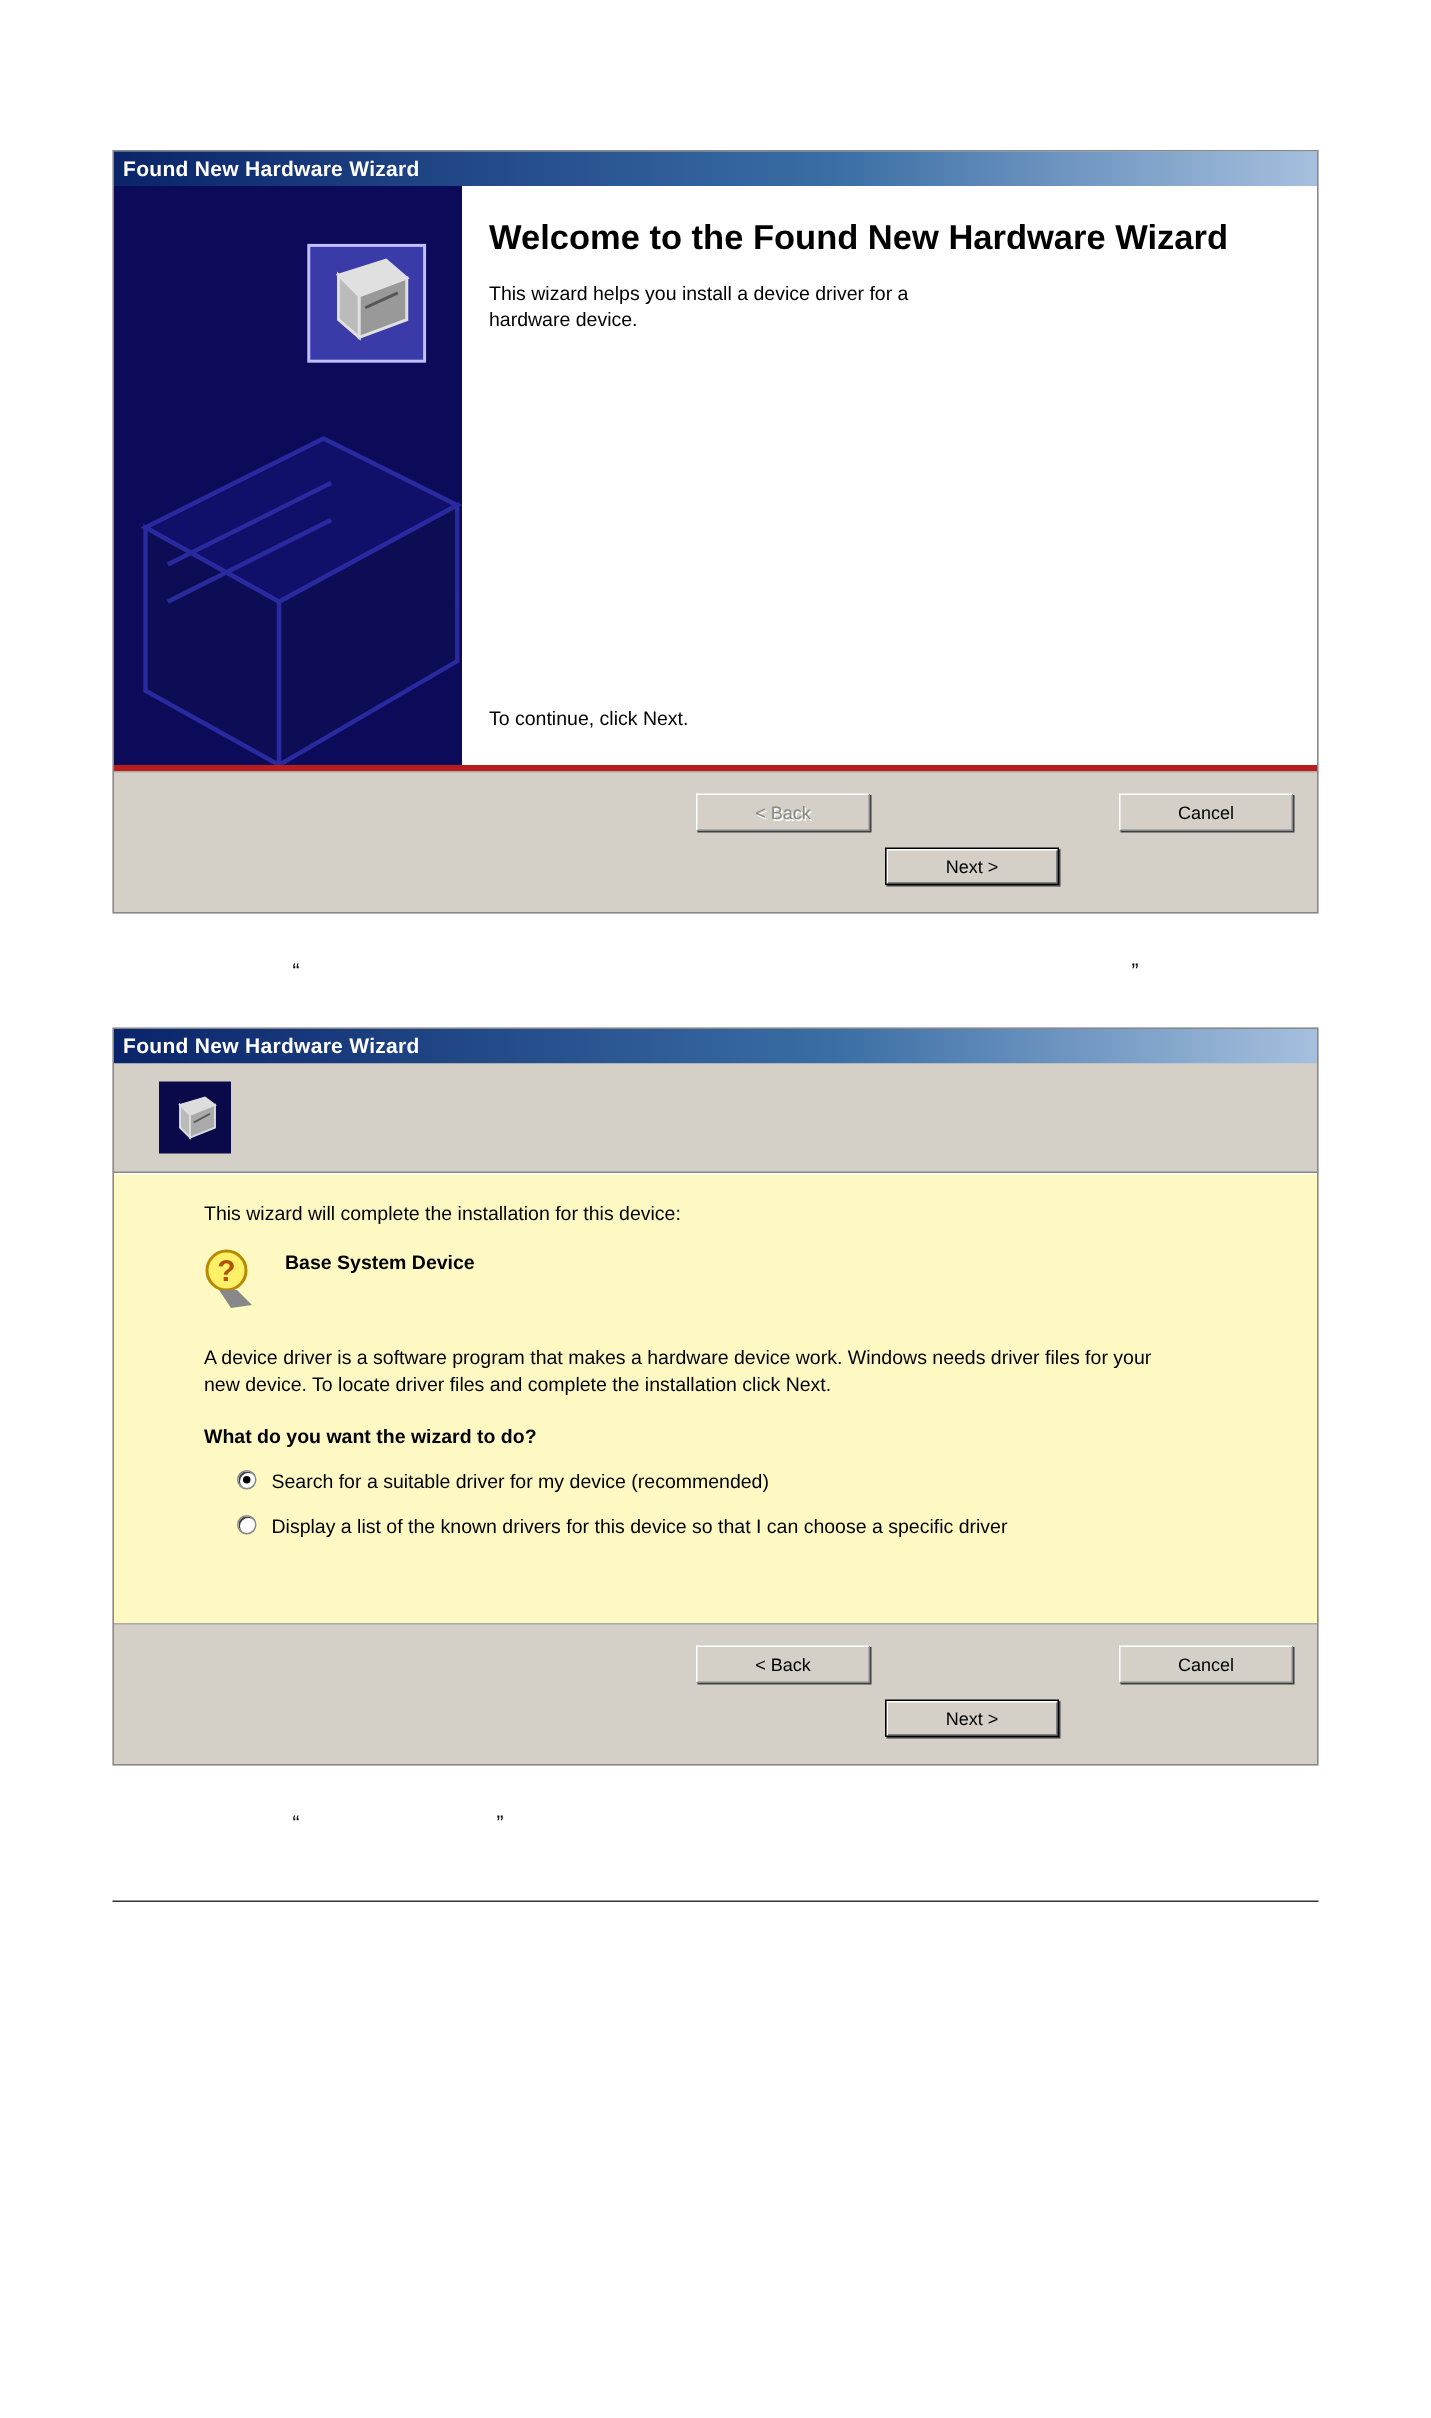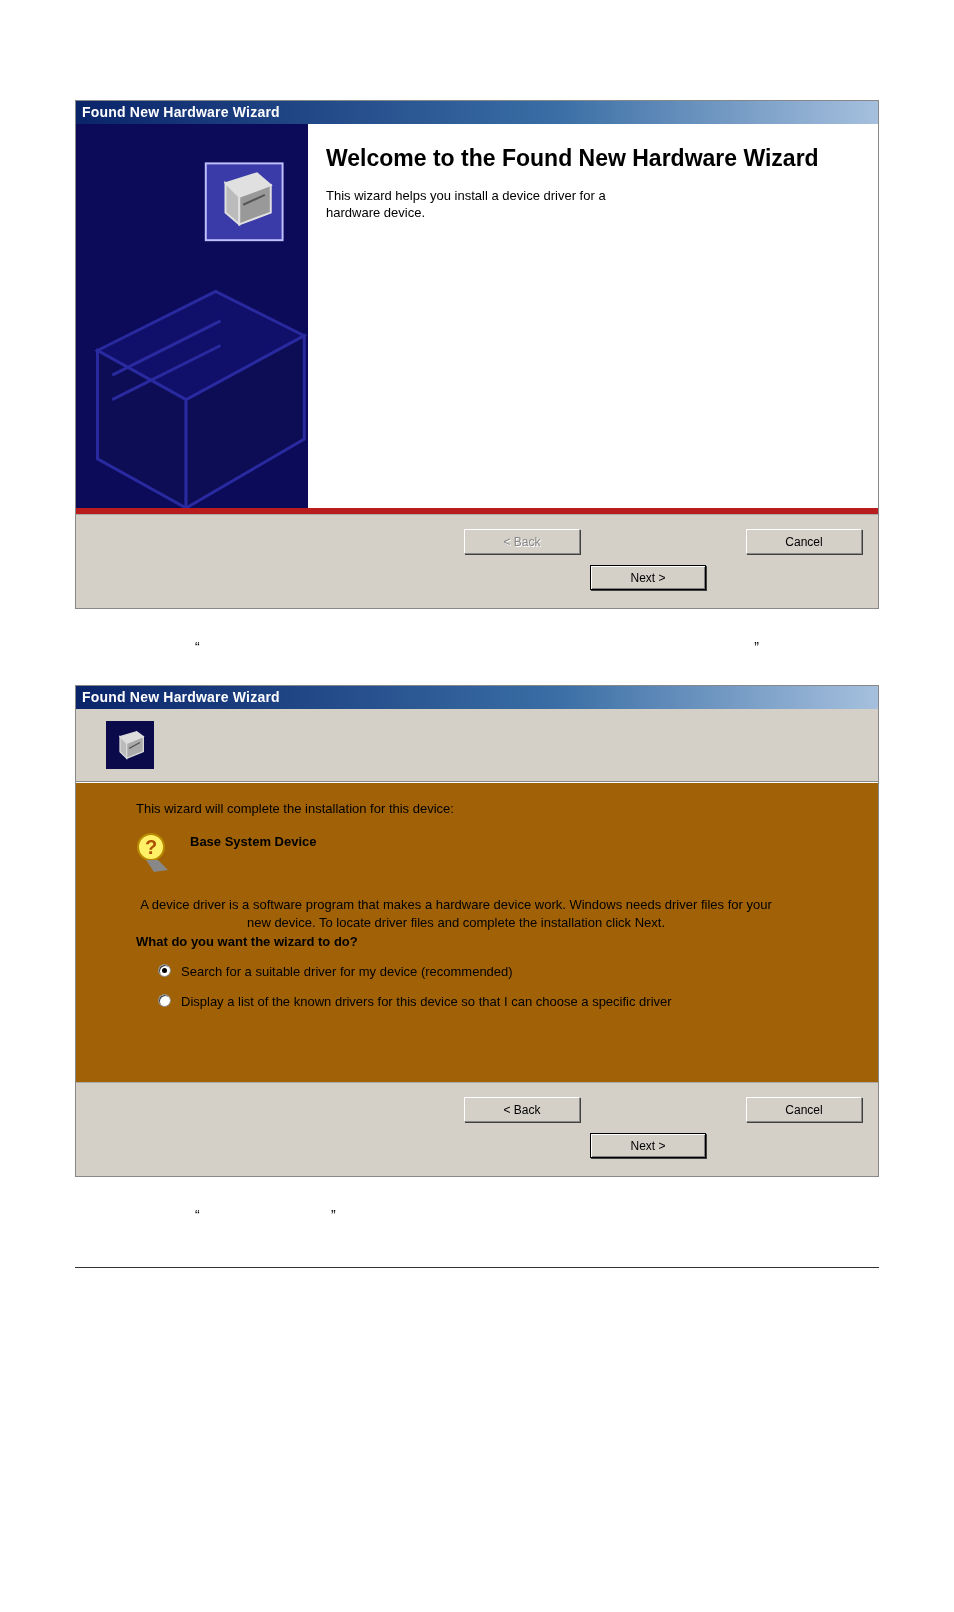--- a/index.html
+++ b/index.html
@@ -27,21 +27,21 @@
     font-weight: bold;
     font-size: 14px;
     padding: 3px 12px 4px 6px;
     letter-spacing: 0.2px;
   }
   
   .d1-body {
     display: flex;
     background: #d4d0c8;
     height: 390px;
-    border-bottom: 6px solid #b91c1c;
+    border-bottom: 4px solid #b91c1c;
   }
   .d1-sidebar {
     width: 232px;
     background: #0b0b5a;
     position: relative;
     flex-shrink: 0;
     overflow: hidden;
   }
   .d1-sidebar svg { width:100%; height:100%; display:block; }
   .d1-content {
@@ -131,36 +131,36 @@
     padding-left: 18px;
   }
   .d2-header-icon {
     width: 48px; height: 48px;
     background: #0a0a4a;
     flex-shrink: 0;
     display:flex; align-items:center; justify-content:center;
   }
   .d2-header-icon svg { width: 40px; height: 40px; }
   .d2-body {
-    background: #a16207;
+    background: #fef9c3;
     padding: 18px 40px 20px 60px;
     min-height: 300px;
     border-top: 1px solid #fff;
   }
   .d2-line { font-size:13px; margin-bottom: 16px; }
   .device-row {
     display:flex;
     align-items:flex-start;
     gap: 18px;
     margin: 0 0 24px 0;
   }
   .device-icon { width:36px; height:40px; flex-shrink:0; }
   .device-label { font-size:13px; padding-top:2px;font-weight:bold; }
   .d2-para {
-    font-size:13px; line-height:1.35; margin-bottom:3px; max-width: 640px; text-align: center;
+    font-size:13px; line-height:1.35; margin-bottom:19px; max-width: 640px;
   }
   .d2-q { font-size:13px; margin-bottom:14px;font-weight:bold; }
   .radio-group { padding-left: 22px; }
   .radio-row {
     display:flex; align-items:flex-start; gap:10px;
     font-size:13px; line-height:1.35; margin-bottom:12px;
     max-width: 620px;
   }
   .radio {
     width:13px; height:13px; border-radius:50%;
@@ -206,20 +206,21 @@
             <polygon points="10,10 42,0 56,12 24,24"></polygon>
             <polygon points="10,10 10,40 24,52 24,24" fill="#bbb"></polygon>
             <polygon points="24,24 56,12 56,40 24,52" fill="#999"></polygon>
             <line x1="28" y1="32" x2="50" y2="22" stroke="#555"></line>
           </g>
         </svg>
       </div>
       <div class="d1-content">
         <div class="d1-heading">Welcome to the Found New Hardware Wizard</div>
         <div class="d1-sub">This wizard helps you install a device driver for a hardware device.</div>
+        <div class="d1-continue">To continue, click Next.</div>
       </div>
     </div>
     <div class="button-row">
       <button class="btn disabled">&lt; Back</button>
       <button class="btn default">Next &gt;</button>
       <div class="btn-gap"></div>
       <button class="btn">Cancel</button>
     </div>
   </div>
 

